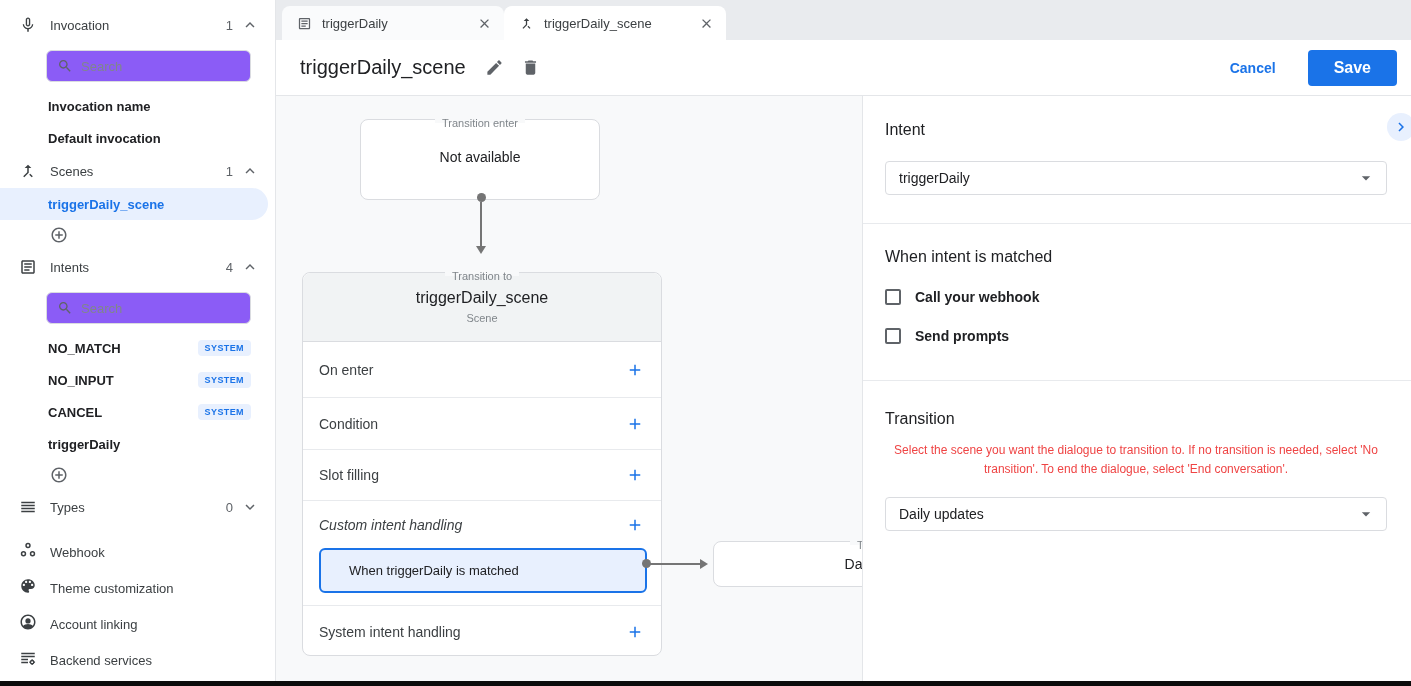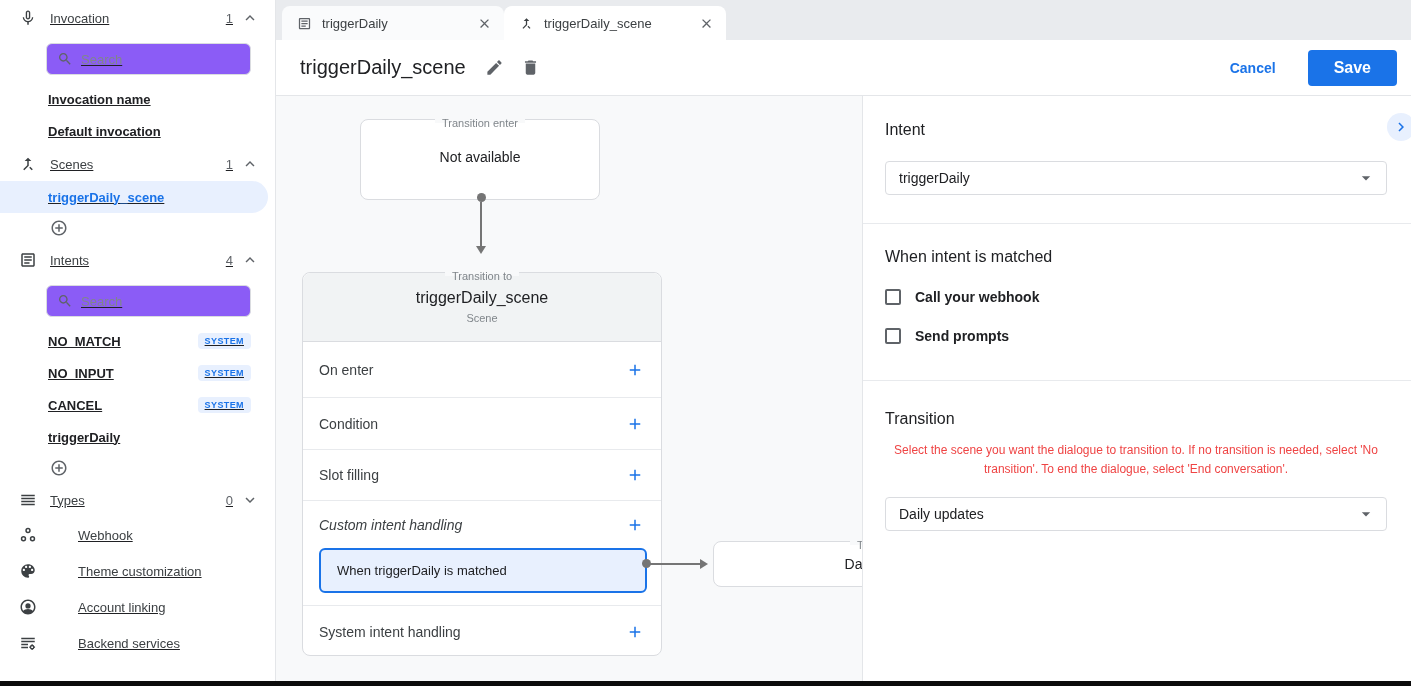--- a/index.html
+++ b/index.html
@@ -6,21 +6,21 @@
   html,body { width: 1411px; height: 686px; }
   body {
     font-family: "Liberation Sans", "DejaVu Sans", sans-serif;
     background: #fff; color: #202124; overflow: hidden;
   }
   .app { position: relative; width: 1411px; height: 686px; overflow: hidden; background: #fff; }
 
   
   .sidebar {
     position: absolute; left: 0; top: 0; width: 276px; height: 681px;
-    background: #fff; border-right: 1px solid #e4e6e9; padding-top: 1px; overflow: hidden; text-decoration: underline;
+    background: #fff; border-right: 1px solid #e4e6e9; padding-top: 8px; overflow: hidden;
   }
   .side-row { display: flex; align-items: center; height: 34px; padding: 0 16px 0 18px; cursor: pointer; }
   .side-row .sec-icon { width: 20px; height: 20px; margin-right: 12px; flex: none; display:flex; align-items:center; justify-content:center; }
   .side-row .sec-label { font-size: 13px; color: #3c4043; flex: 1; }
   .side-row .sec-count { font-size: 13px; color: #5f6368; margin-right: 8px; }
   .side-row .chev { width: 18px; height: 18px; display:flex; align-items:center; justify-content:center; }
   svg.ic { display: block; }
   .search-wrap { padding: 8px 24px 8px 46px; height: 48px; }
   .search-box {
     display: flex; align-items: center; height: 32px; width: 205px;
@@ -35,21 +35,21 @@
   .side-item .itm-label { font-size: 13px; font-weight: bold; color: #202124; flex: 1; }
   .badge {
     background: #e8f0fe; color: #1a73e8; font-size: 9px; font-weight: bold;
     letter-spacing: .4px; padding: 3px 7px; border-radius: 4px; flex: none;
   }
   .side-item.selected {
     background: #e8f0fe; border-radius: 0 16px 16px 0; width: 268px; height: 32px;
   }
   .side-item.selected .itm-label { color: #1a73e8; }
   .add-row { display: flex; align-items: center; height: 30px; padding-left: 50px; cursor: pointer; }
-  .menu-row { display: flex; align-items: center; height: 36px; padding: 0 16px 0 18px; cursor: pointer; gap: 28px; }
+  .menu-row { display: flex; align-items: flex-end; height: 36px; padding: 0 16px 0 18px; cursor: pointer; }
   .menu-row .sec-icon { width: 20px; height: 20px; margin-right: 12px; display:flex; align-items:center; justify-content:center; }
   .menu-row .menu-label { font-size: 13px; color: #3c4043; }
 
   
   .main { position: absolute; left: 276px; top: 0; width: 1135px; height: 681px; }
   .tabbar { height: 40px; background: #e9ebee; display: flex; align-items: flex-end; padding-left: 6px; }
   .tab {
     width: 222px; height: 34px; display: flex; align-items: center; padding: 0 12px 0 14px;
     border-radius: 8px 8px 0 0; font-size: 13px; color: #3c4043; cursor: pointer;
   }
@@ -118,21 +118,21 @@
   .plus-ic { width: 20px; height: 20px; display: flex; align-items: center; justify-content: center; cursor: pointer; }
   .row-h56 { height: 56px; }
   .row-h52 { height: 52px; }
   .row-h51 { height: 51px; }
   .card-row.custom { display: block; height: 105px; padding: 0; }
   .custom-top { display: flex; align-items: center; height: 47px; padding: 0 16px; font-style: italic; }
   .custom-top .row-label { flex: 1; font-size: 14px; color: #3c4043; }
   .child-box {
     margin-left: 16px; width: 328px; height: 45px; background: #e8f0fe;
     border: 2px solid #1a73e8; border-radius: 6px; display: flex; align-items: center;
-    padding-left: 16px; font-size: 13px; color: #202124; cursor: pointer;
+    padding-left: 28px; font-size: 13px; color: #202124; cursor: pointer;
   }
   .card-row.last { border-bottom: none; }
 
   .target-card { left: 437px; top: 445px; width: 348px; height: 46px; cursor: pointer; }
   .target-card .node-text { display: flex; align-items: center; justify-content: center; height: 100%; font-size: 14px; color: #202124; }
 
   
   .panel { position: relative; flex: 1; background: #fff; border-left: 1px solid #e4e6e9; padding: 0 24px 0 22px; overflow: hidden; }
   .collapse-btn {
     position: absolute; top: 17px; right: -4px; width: 28px; height: 28px; border-radius: 50%;

